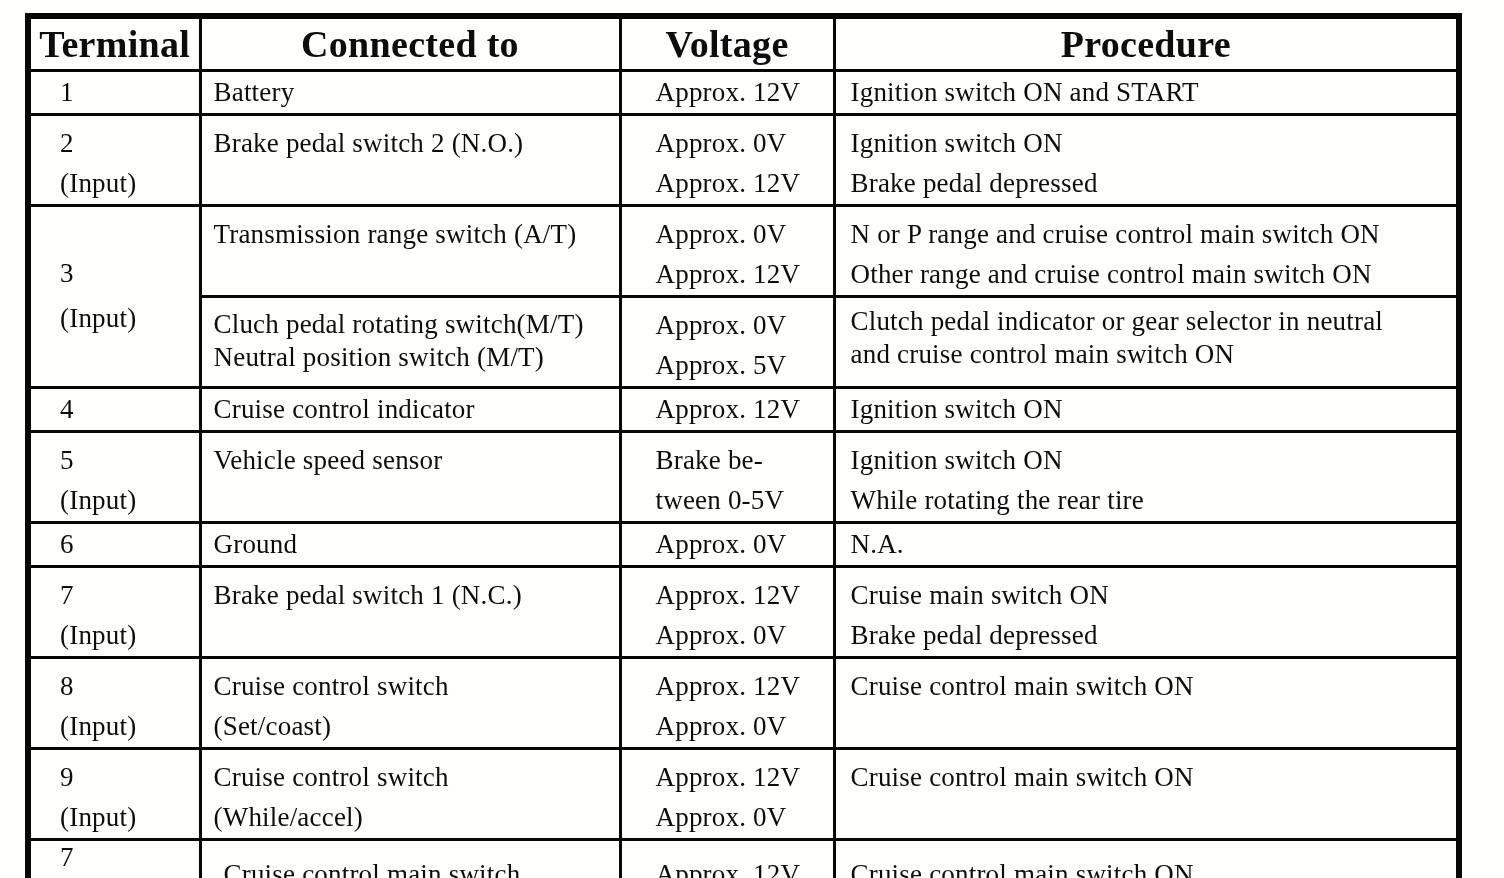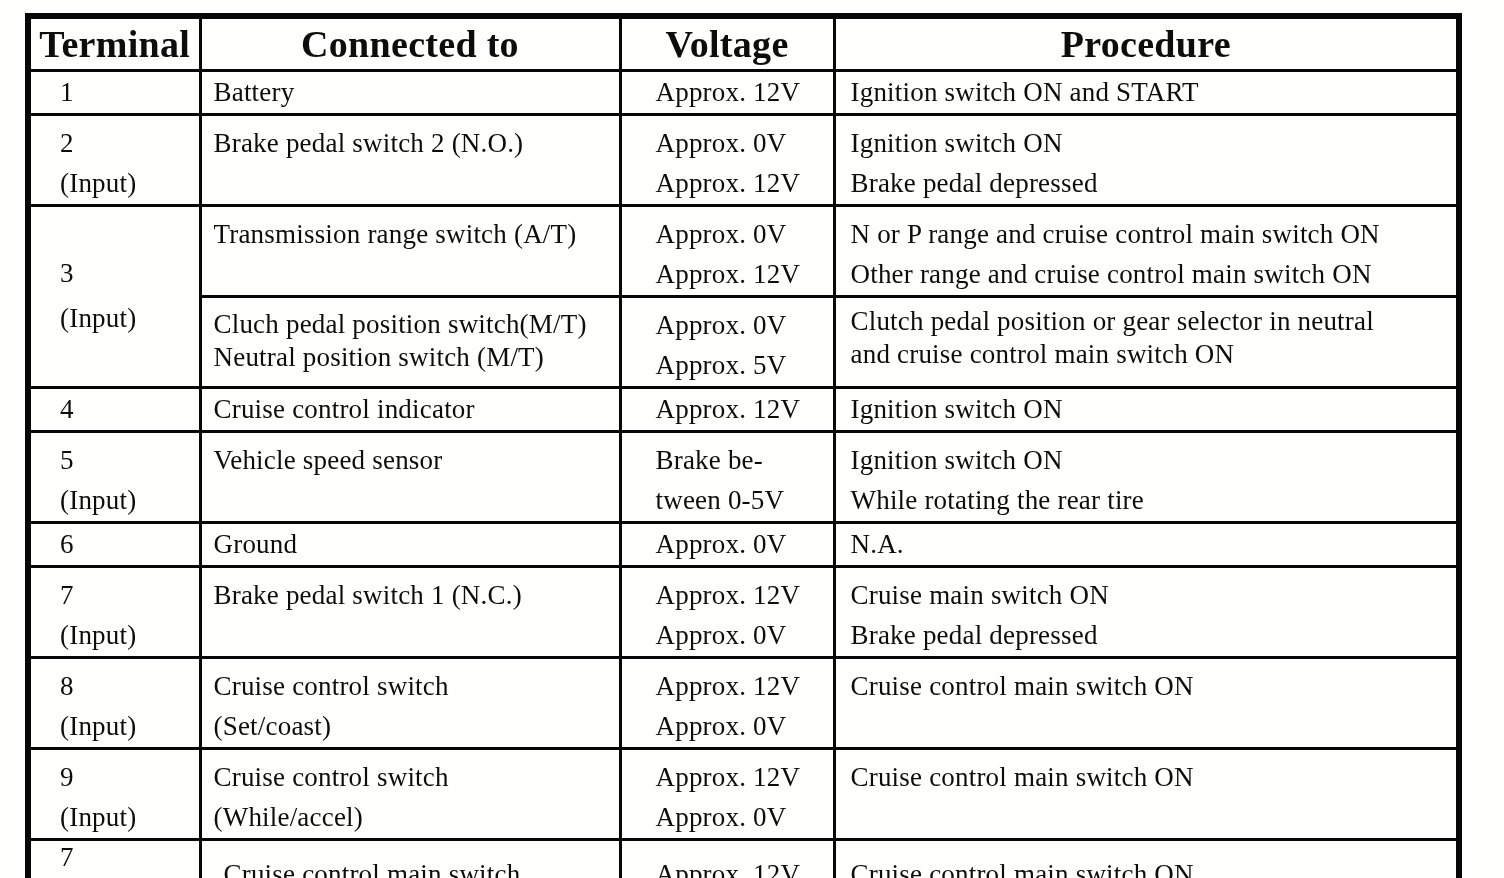--- a/index.html
+++ b/index.html
@@ -145,29 +145,29 @@
         <span class="ln">Approx. 12V</span>
       </td>
       <td class="c-procedure">
         <span class="ln">N or P range and cruise control main switch ON</span>
         <span class="ln">Other range and cruise control main switch ON</span>
       </td>
     </tr>
 
     <tr class="h84">
       <td class="c-connected vc">
-        <span class="ln tight">Cluch pedal position switch(M/T)</span>
+        <span class="ln tight">Cluch pedal rotating switch(M/T)</span>
         <span class="ln tight">Neutral position switch (M/T)</span>
       </td>
       <td class="c-voltage">
         <span class="ln">Approx. 0V</span>
         <span class="ln">Approx. 5V</span>
       </td>
       <td class="c-procedure">
-        <span class="ln tight">Clutch pedal position or gear selector in neutral</span>
+        <span class="ln tight">Clutch pedal indicator or gear selector in neutral</span>
         <span class="ln tight">and cruise control main switch ON</span>
       </td>
     </tr>
 
     <tr class="h42">
       <td class="c-terminal vc">
             <span class="ln">4</span>
           </td>
       <td class="c-connected vc">
             <span class="ln">Cruise control indicator</span>

